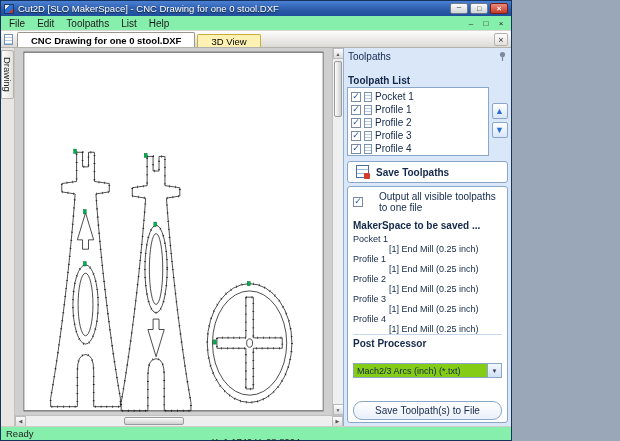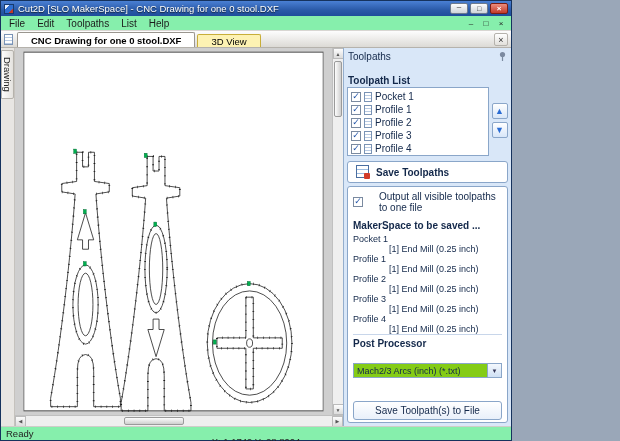--- a/index.html
+++ b/index.html
@@ -79,21 +79,21 @@
   .saved-title{font-weight:bold;margin:7px 0 3px 0;flex:0 0 auto;}
   .sv-name{font-size:9px;line-height:10px;}
   .sv-tool{font-size:9px;line-height:10px;padding-left:36px;white-space:nowrap;}
   .pp-section{margin-top:auto;border-top:1px solid #c8d6ea;padding-top:3px;flex:0 0 auto;}
   .pp-label{font-weight:bold;}
   .pp-select{height:15px;border:1px solid #8aa6c9;background:#84cc16;display:flex;align-items:center;font-size:9px;margin-top:14px;}
   .pp-select .txt{flex:1;padding:0 3px;white-space:nowrap;overflow:hidden;}
   .dd-btn{width:14px;height:100%;background:linear-gradient(#f4f8fd,#cfe0f4);border-left:1px solid #8aa6c9;display:flex;align-items:center;justify-content:center;font-size:6px;color:#335;}
   .direct-row{display:flex;gap:4px;align-items:center;color:#8b97a8;margin-top:4px;}
   .driver-label{color:#9aa4b2;font-size:9px;padding-left:16px;margin-top:1px;}
-  .save-btn{height:19px;background:linear-gradient(#ffffff,#e9f0fa);border:1px solid #8aa6c9;border-radius:3px;display:flex;align-items:center;justify-content:center;margin-top:23px;flex:0 0 auto;}
+  .save-btn{height:19px;background:linear-gradient(#ffffff,#e9f0fa);border:1px solid #8aa6c9;border-radius:9px;display:flex;align-items:center;justify-content:center;margin-top:23px;flex:0 0 auto;}
 
   
   .statusbar{height:14px;background:#86efac;border-top:1px solid #cfcdc9;display:flex;align-items:center;font-size:9.5px;color:#222;position:relative;flex:0 0 auto;}
   .status-left{padding-left:5px;}
   .status-coords{position:absolute;left:50%;transform:translateX(-50%);margin-top:16px;}
 </style>
 </head>
 <body>
 
 <div class="window">

